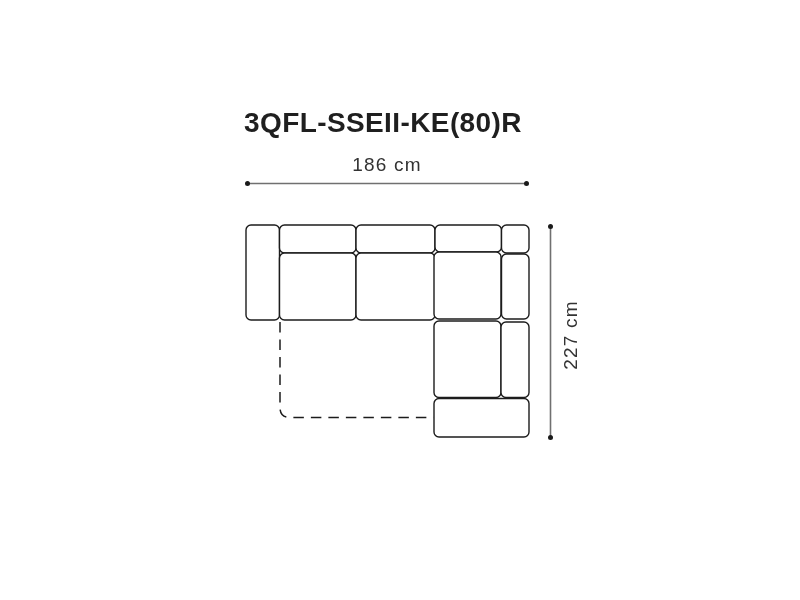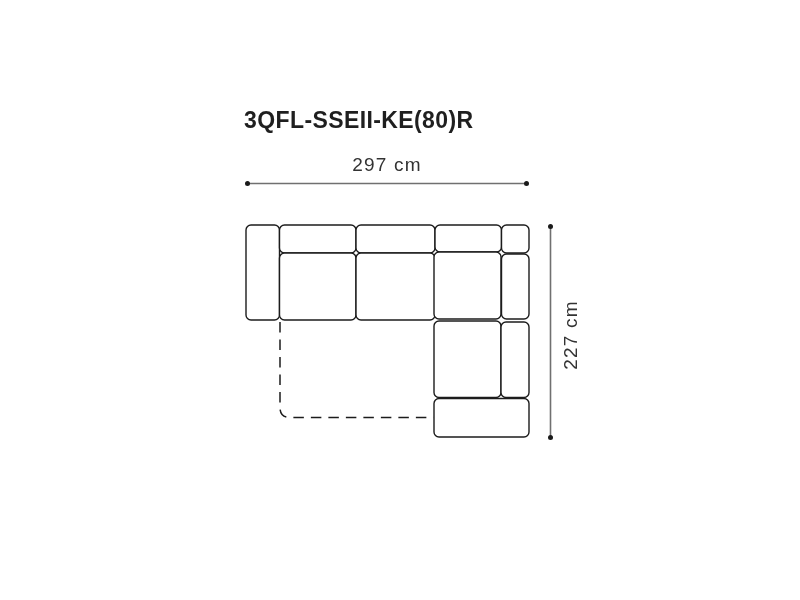--- a/index.html
+++ b/index.html
@@ -18,21 +18,21 @@
     overflow:hidden;
   }
   .canvas{
     position:relative;
     width:800px;height:600px;
     background:var(--background);
   }
   .title{
     position:absolute;
     left:244px;top:107px;
-    font-size:23px;
+    font-size:28px;
     font-weight:700;
     letter-spacing:0.4px;
     color:var(--title-text);
     white-space:nowrap;
   }
   .dim-label{
     position:absolute;
     font-size:19px;
     font-weight:400;
     letter-spacing:1.2px;
@@ -71,21 +71,21 @@
     stroke-dasharray:10.5 7;
   }
 </style>
 </head>
 <body>
 
 <div class="canvas">
 
   <div class="title">3QFL-SSEII-KE(80)R</div>
 
-  <div class="dim-label dim-width">297 cm</div>
+  <div class="dim-label dim-width">186 cm</div>
 
   <div class="dim-label dim-height">227 cm</div>
 
   <svg class="drawing" width="800" height="600" viewBox="0 0 800 600">
 
     <g>
       <line class="dim-line" x1="247" y1="183.5" x2="527" y2="183.5"></line>
       <circle class="dim-dot" cx="247.5" cy="183.5" r="2.5"></circle>
       <circle class="dim-dot" cx="526.5" cy="183.5" r="2.5"></circle>
     </g>

